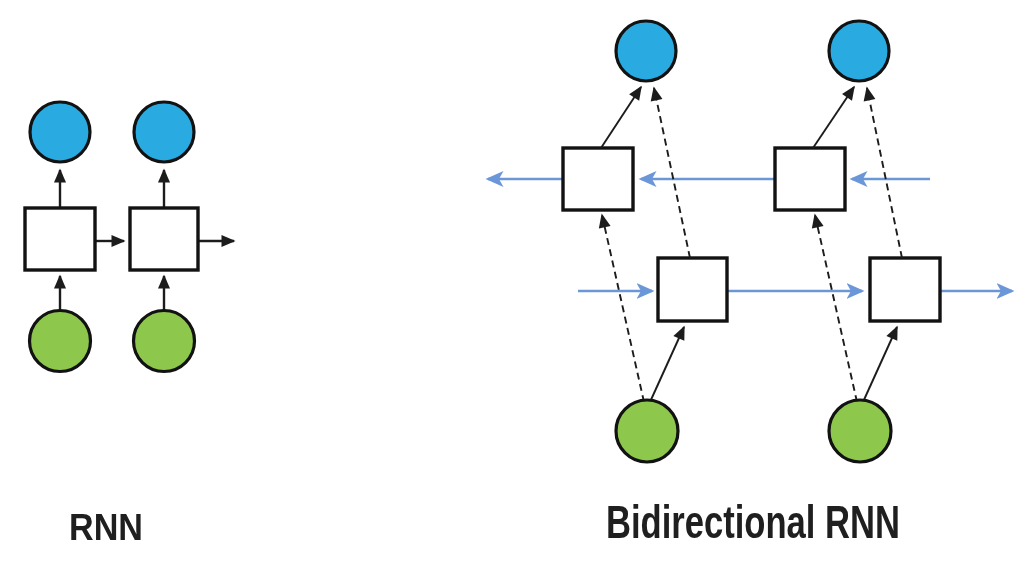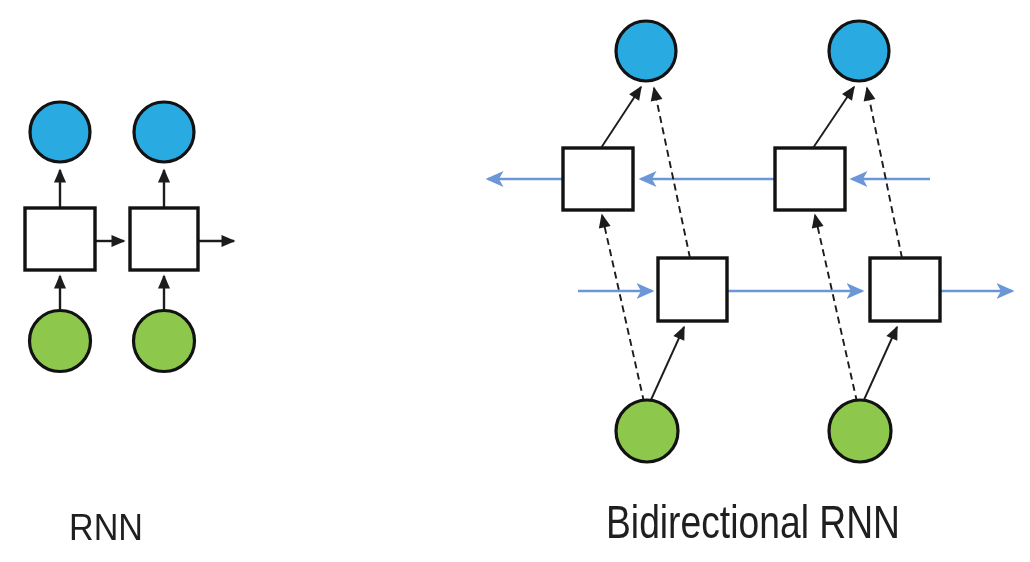--- a/index.html
+++ b/index.html
@@ -1,16 +1,16 @@
 <!DOCTYPE html>
 <html><head>
 <meta charset="utf-8">
 <style>
   html,body { margin:0; padding:0; background:#ffffff; }
-  .stage { position:relative; width:1030px; height:562px; background:#ffffff; overflow:hidden; }
+  .stage { position:relative; width:1030px; height:562px; background:#ffffff; overflow:hidden;font-weight:bold; }
   svg { display:block; }
   .sq   { stroke-width:3.4; }
   .node { stroke-width:3.2; }
   .conn { stroke-width:1.9; fill:none; }
   .conn.dash { stroke-dasharray:7 4.5; }
   .blueline { stroke-width:2.6; fill:none; }
   .vert { stroke-width:2.4; fill:none; }
   text.diagram-label {
     font-family:"Liberation Sans", sans-serif;
     text-anchor:middle;

